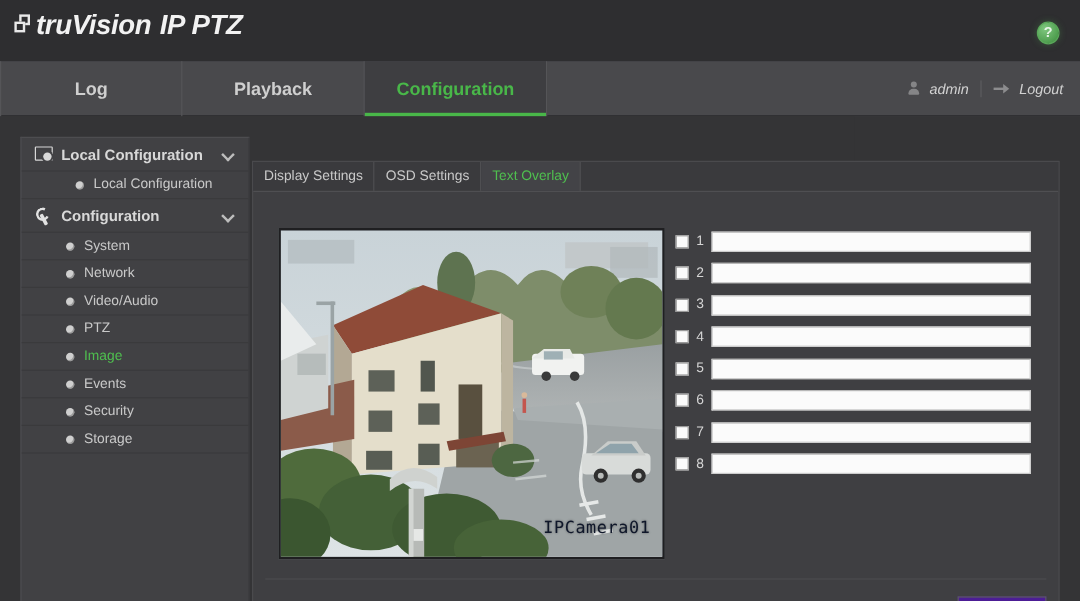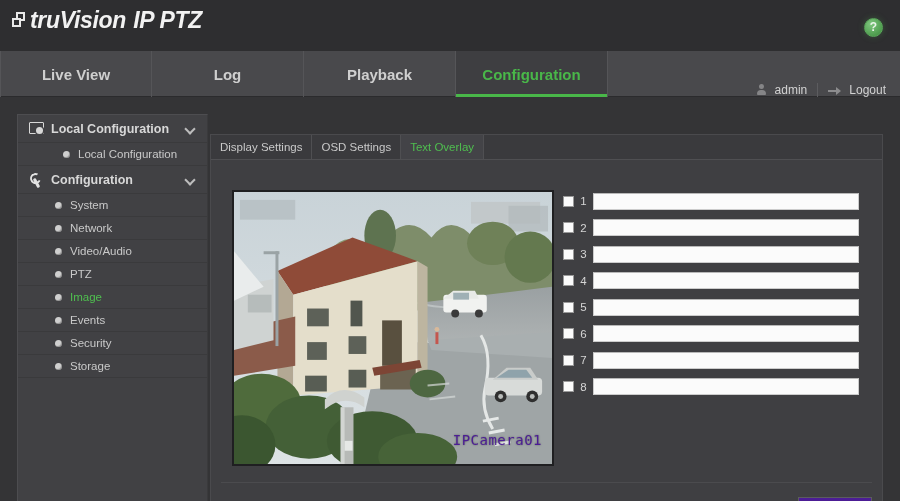--- a/index.html
+++ b/index.html
@@ -60,22 +60,22 @@
   .nav-tab.active {
     background: #3e3e41; color: #49b749;
   }
   .nav-tab.active::after {
     content: ""; position: absolute; left: 0; right: 0; bottom: 0;
     height: 3px; background: #49b749;
   }
 
   .user-area {
     position: absolute; right: 14px; top: 0; height: 46px;
-    display: flex; align-items: flex-end; gap: 7px;
-    color: #d2d2d2; font-size: 12px;
+    display: flex; align-items: center; gap: 7px;
+    color: #d2d2d2; font-size: 12px; font-style: italic;
   }
   .user-icon {
     width: 13px; height: 13px; position: relative; opacity: .45;
   }
   .user-icon::before {
     content: ""; position: absolute; left: 4px; top: 0;
     width: 5px; height: 5px; border-radius: 50%; background: #cfcfcf;
   }
   .user-icon::after {
     content: ""; position: absolute; left: 2px; top: 6px;
@@ -189,21 +189,21 @@
   .preview {
     position: absolute; left: 21px; top: 30px;
     width: 322px; height: 276px;
     border: 2px solid #1f1f21;
     overflow: hidden;
     background: #8f9aa0;
   }
   .preview .scene { position: absolute; inset: 0; }
   .preview .osd-text {
     position: absolute; right: 10px; bottom: 16px;
-    color: #4c1d95; font-family: "DejaVu Sans Mono", monospace;
+    color: #0f172a; font-family: "DejaVu Sans Mono", monospace;
     font-size: 14px; letter-spacing: 0.5px;
     text-shadow: 0 0 2px rgba(0,0,0,.45);
   }
 
   
   .rows { position: absolute; left: 352px; top: 31px; width: 296px; }
   .ovl-row {
     display: flex; align-items: center; height: 20px; margin-bottom: 6.5px;
   }
   .cbox {
@@ -242,21 +242,20 @@
         <i class="a"></i>
           <i class="b"></i>
       </span>
       <span class="logo-text"><span>truVision</span><span class="sp"></span><span>IP PTZ</span></span>
     </div>
     <div class="help-btn">?</div>
   </div>
 
   <div class="navbar">
     <div class="nav-tabs">
-      <div class="nav-tab">Live View</div>
       <div class="nav-tab">Log</div>
       <div class="nav-tab">Playback</div>
       <div class="nav-tab active">Configuration</div>
     </div>
     <div class="user-area">
       <span class="user-icon"></span>
       <span class="lbl">admin</span>
       <span class="u-sep"></span>
       <span class="logout-icon"></span>
       <span class="lbl">Logout</span>

